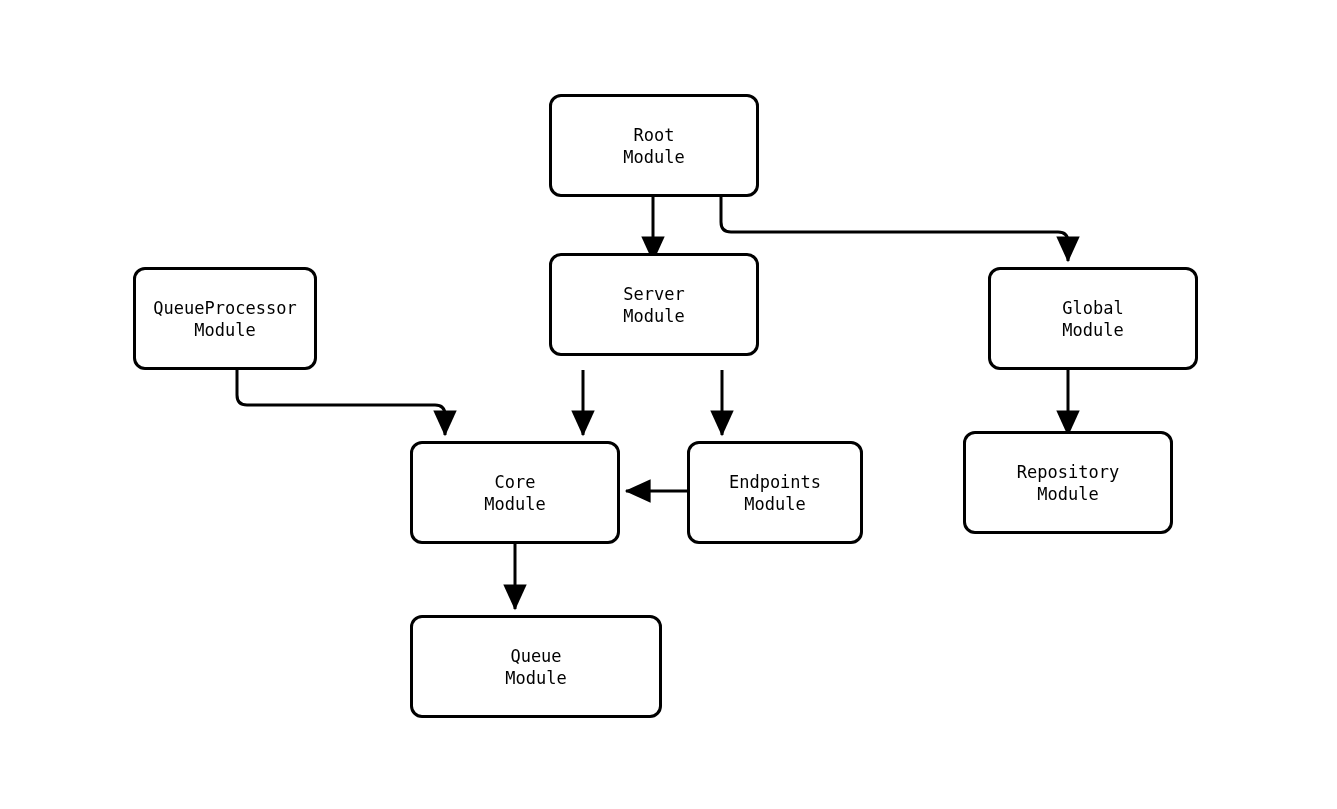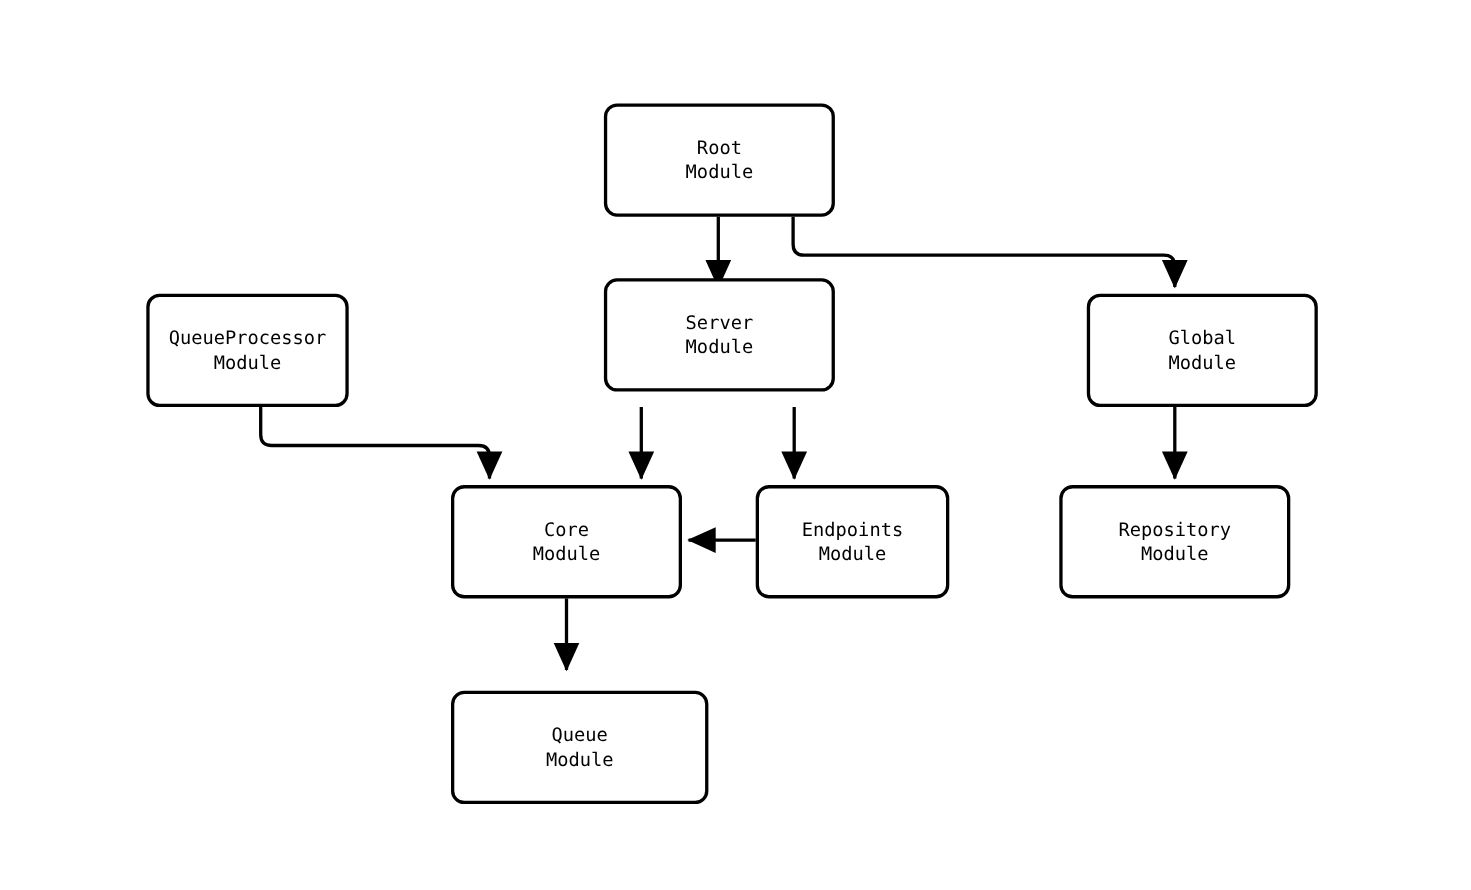--- a/index.html
+++ b/index.html
@@ -101,23 +101,23 @@
   <div class="node" style="left:410px; top:441px; width:210px; height:103px;">
     <span class="line">Core</span>
     <span class="line">Module</span>
   </div>
 
   <div class="node" style="left:687px; top:441px; width:176px; height:103px;">
     <span class="line">Endpoints</span>
     <span class="line">Module</span>
   </div>
 
-  <div class="node" style="left:963px; top:441px; width:210px; height:103px;">
+  <div class="node" style="left:963px; top:431px; width:210px; height:103px;">
     <span class="line">Repository</span>
     <span class="line">Module</span>
   </div>
 
-  <div class="node" style="left:410px; top:628px; width:234px; height:103px;">
+  <div class="node" style="left:410px; top:615px; width:252px; height:103px;">
     <span class="line">Queue</span>
     <span class="line">Module</span>
   </div>
 
 </div>
 
 </body></html>

